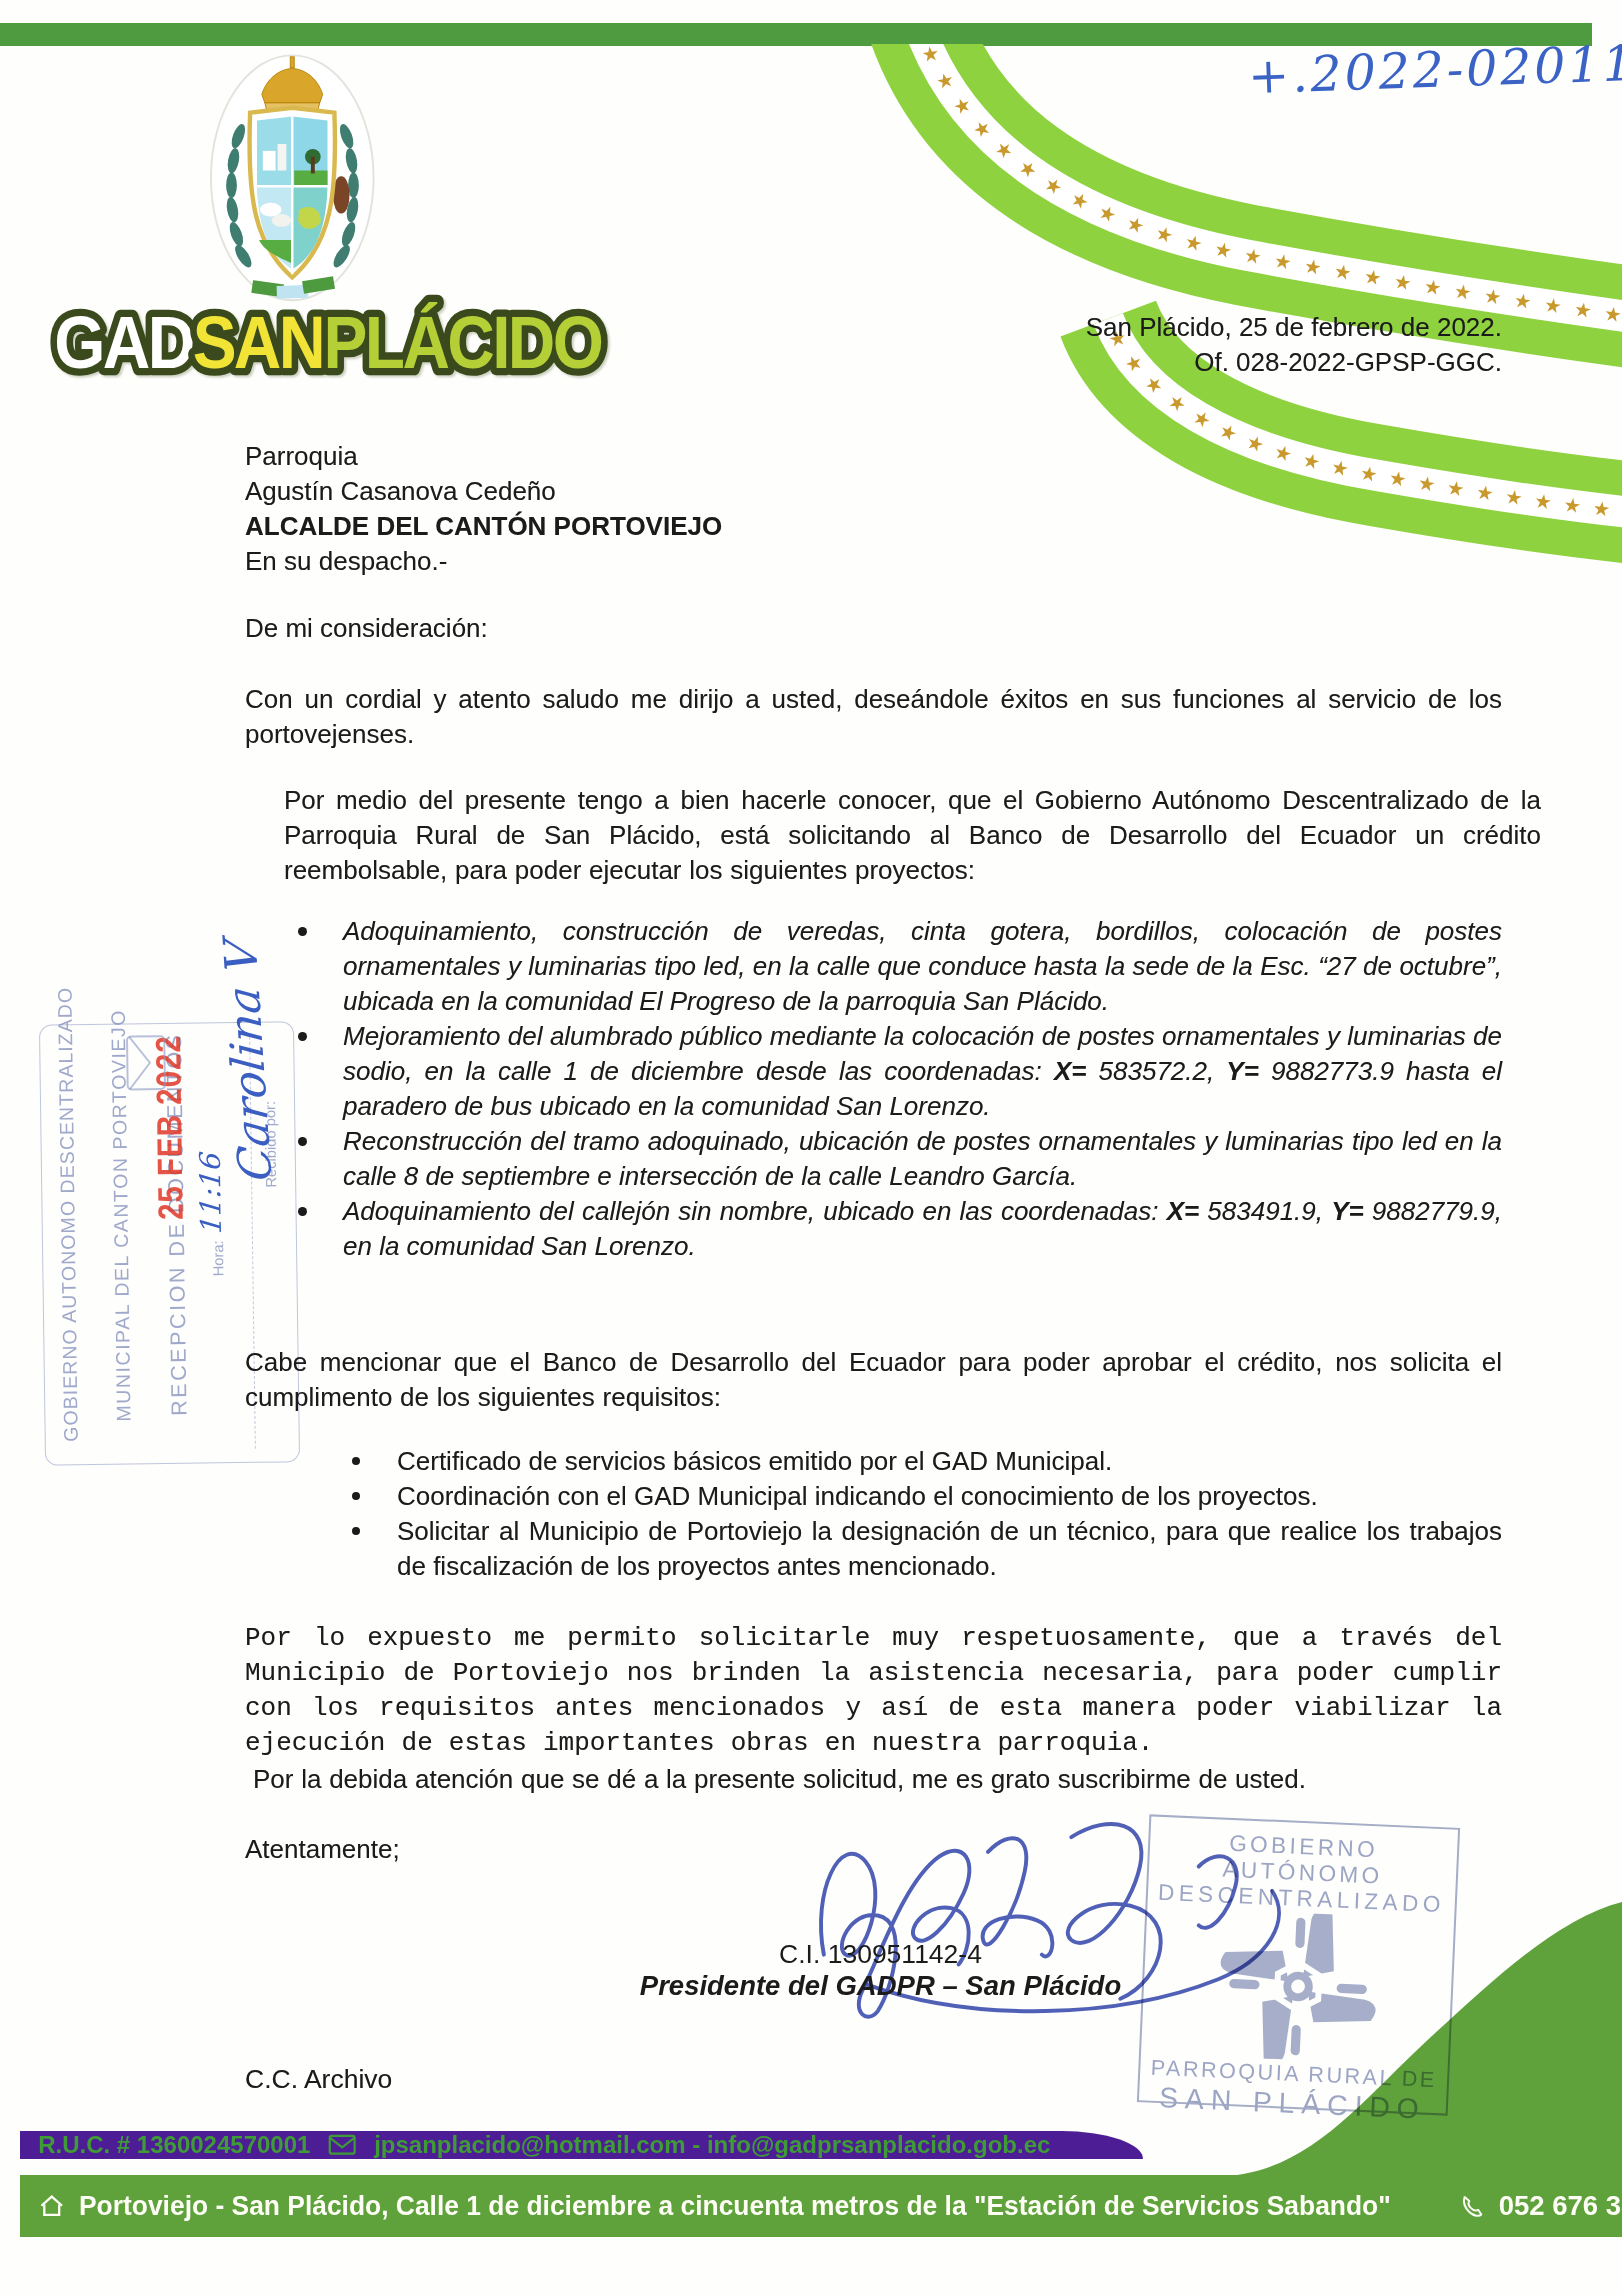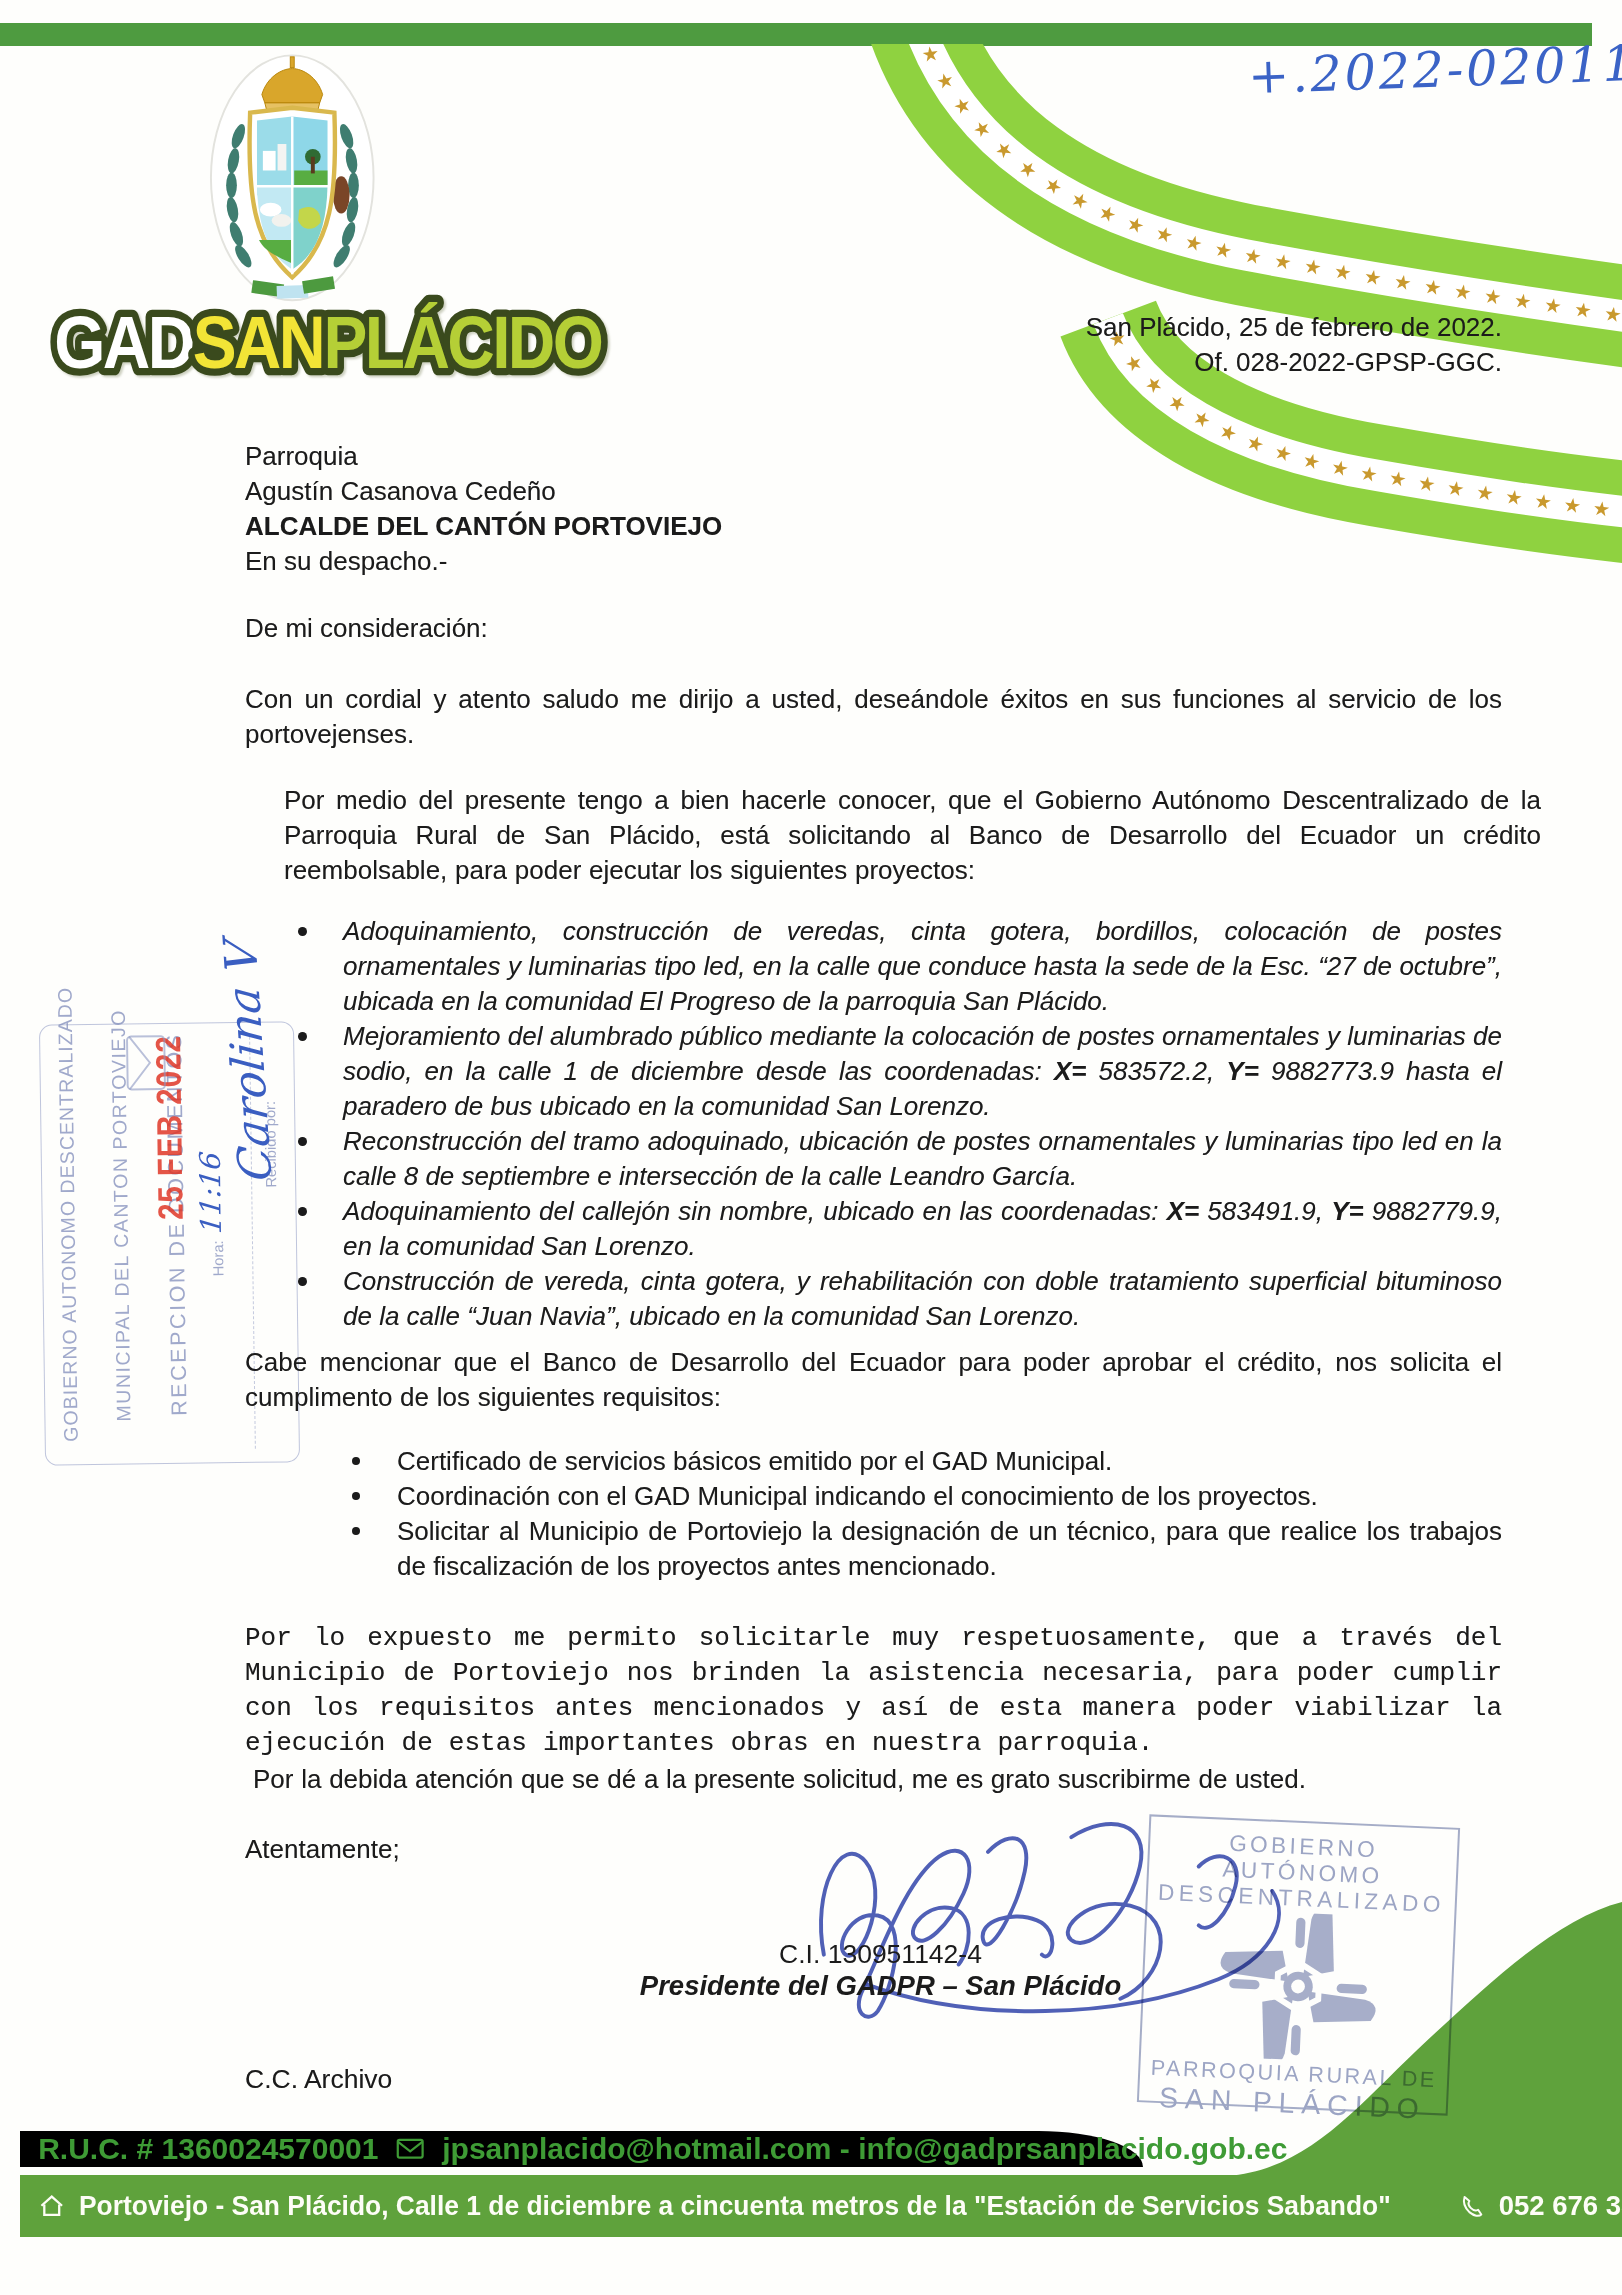--- a/index.html
+++ b/index.html
@@ -60,23 +60,23 @@
   
   .right-stamp{left:1143px;top:1821px;width:307px;height:284px;color:#98a1c4;
       border:2px solid rgba(138,148,185,.8);transform:rotate(2.5deg);mix-blend-mode:multiply;
       text-align:center;opacity:.95;}
   .rs-l1{margin-top:10.8px;font-size:22.6px;letter-spacing:3.4px;}
   .rs-l2{font-size:22.6px;letter-spacing:4.4px;}
   .rs-l3{font-size:21.6px;letter-spacing:2.5px;}
   .rs-l4{font-size:28.4px;letter-spacing:6.9px;}
   
   .wave{left:1197px;top:1893px;width:426px;height:294px;}
-  .footer-yellow{left:19.6px;top:2131px;width:1123px;height:36px;background:#000000;
+  .footer-yellow{left:19.6px;top:2131px;width:1123px;height:28px;background:#4c1d95;
       border-top-right-radius:128px 44px;display:flex;align-items:center;gap:17.7px;
-      padding-left:18.6px;box-sizing:border-box;color:#3e9b35;font-weight:700;font-size:30px;
+      padding-left:18.6px;box-sizing:border-box;color:#3e9b35;font-weight:700;font-size:24px;
       white-space:nowrap;}
   .footer-green{left:19.6px;top:2175px;width:1603px;height:62px;background:#5fa23c;
       display:flex;align-items:center;gap:13.7px;padding-left:18.6px;box-sizing:border-box;
       color:#fdfdf6;font-weight:700;font-size:27.5px;white-space:nowrap;}
   .footer-green .addr{transform:scaleX(.96);transform-origin:left;}
   .icon{flex:0 0 auto;}
 </style>
 </head>
 <body>
 
@@ -216,21 +216,20 @@
 
   <div class="abs block bodytext para" style="top:682px;">Con un cordial y atento saludo me dirijo a usted, deseándole éxitos en sus funciones al servicio de los portovejenses.</div>
 
   <div class="abs block bodytext para" style="top:783px;margin-left:39px;">Por medio del presente tengo a bien hacerle conocer, que el Gobierno Autónomo Descentralizado de la Parroquia Rural de San Plácido, está solicitando al Banco de Desarrollo del Ecuador un crédito reembolsable, para poder ejecutar los siguientes proyectos:</div>
 
   <ul class="abs block bodytext plain" style="top:914px;" id="projects-list">
       <li class="proj-item">Adoquinamiento, construcción de veredas, cinta gotera, bordillos, colocación de postes ornamentales y luminarias tipo led, en la calle que conduce hasta la sede de la Esc. “27 de octubre”, ubicada en la comunidad El Progreso de la parroquia San Plácido.</li>
       <li class="proj-item">Mejoramiento del alumbrado público mediante la colocación de postes ornamentales y luminarias de sodio, en la calle 1 de diciembre desde las coordenadas: <b>X=</b> 583572.2, <b>Y=</b> 9882773.9 hasta el paradero de bus ubicado en la comunidad San Lorenzo.</li>
       <li class="proj-item">Reconstrucción del tramo adoquinado, ubicación de postes ornamentales y luminarias tipo led en la calle 8 de septiembre e intersección de la calle Leandro García.</li>
       <li class="proj-item">Adoquinamiento del callejón sin nombre, ubicado en las coordenadas: <b>X=</b> 583491.9, <b>Y=</b> 9882779.9, en la comunidad San Lorenzo.</li>
-      <li class="proj-item">Construcción de vereda, cinta gotera, y rehabilitación con doble tratamiento superficial bituminoso de la calle “Juan Navia”, ubicado en la comunidad San Lorenzo.</li>
     </ul>
 
   <div class="abs block bodytext para" style="top:1345px;">Cabe mencionar que el Banco de Desarrollo del Ecuador para poder aprobar el crédito, nos solicita el cumplimento de los siguientes requisitos:</div>
 
   <ul class="abs block bodytext plain" style="top:1444px;" id="requirements-list">
       <li class="req-item">Certificado de servicios básicos emitido por el GAD Municipal.</li>
       <li class="req-item">Coordinación con el GAD Municipal indicando el conocimiento de los proyectos.</li>
       <li class="req-item">Solicitar al Municipio de Portoviejo la designación de un técnico, para que realice los trabajos de fiscalización de los proyectos antes mencionado.</li>
     </ul>
 

